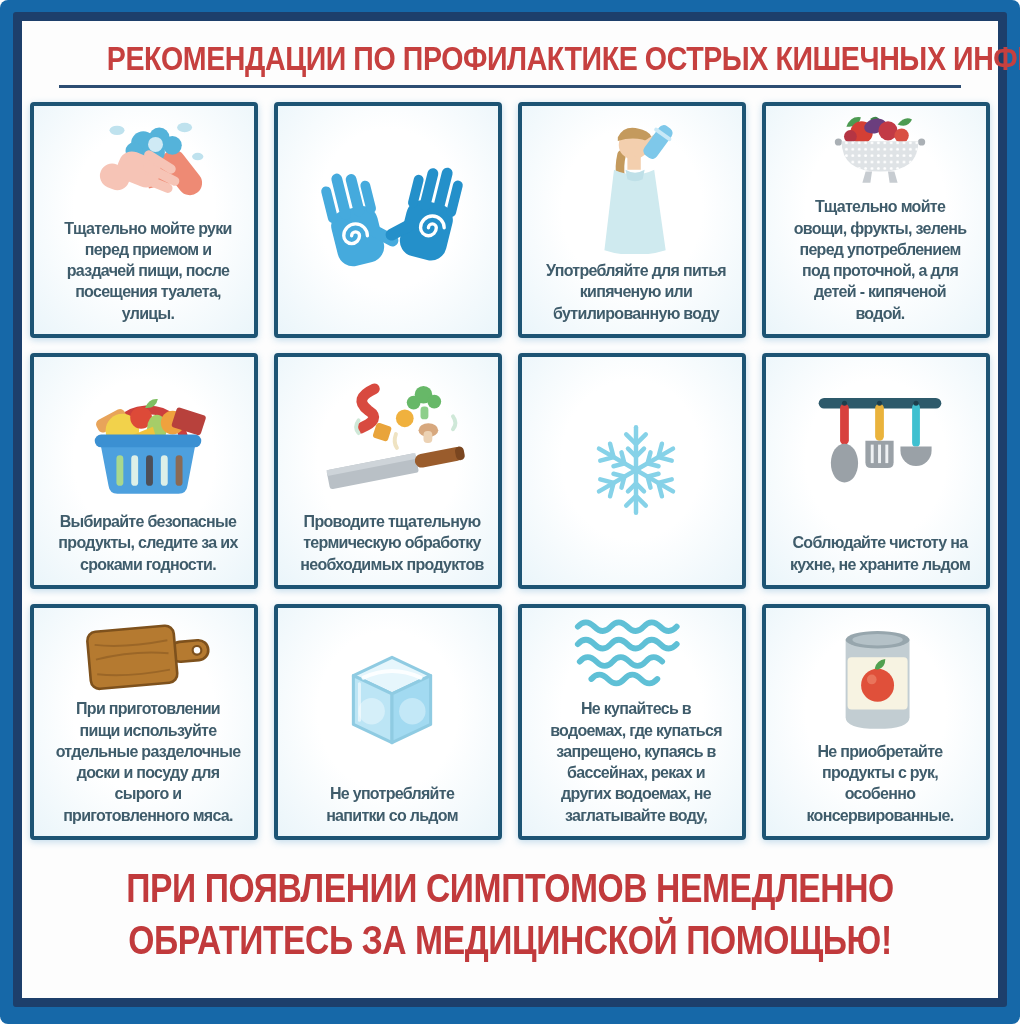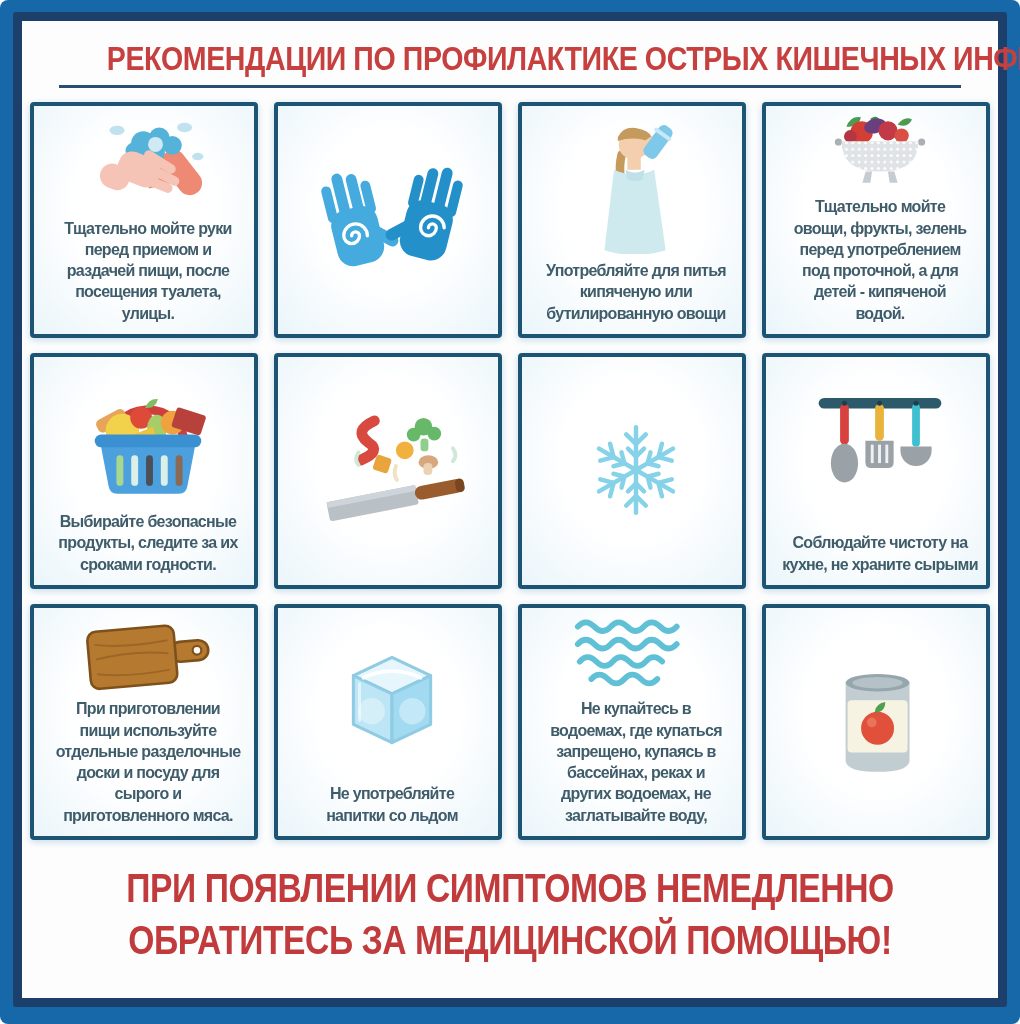--- a/index.html
+++ b/index.html
@@ -90,21 +90,21 @@
             <rect x="56" y="36" width="14" height="16" fill="#f3cfae"></rect>
             <path d="M42 52 q22 10 42 0 l12 84 q-33 10 -64 0 z" fill="#cfeaef"></path>
             <path d="M54 52 q10 6 20 0 l-2 10 q-8 4 -16 0 z" fill="#bfe0e8"></path>
             <rect x="64" y="28" width="44" height="12" rx="6" fill="#f3cfae" transform="rotate(-34 68 38)"></rect>
             <rect x="80" y="4" width="16" height="38" rx="6" fill="#7ec8ea" transform="rotate(36 88 23)"></rect>
             <path d="M86 10 l14 10" stroke="#c9e9f7" stroke-width="4" stroke-linecap="round"></path>
           </svg>
         </div>
         <div class="card-text">Употребляйте для питья
 кипяченую или
-бутилированную овощи</div>
+бутилированную воду</div>
       </div>
 
       <div class="card">
         <div class="icon">
           <svg width="134" height="98" viewBox="0 0 140 103">
             <defs>
               <pattern id="mesh" width="8" height="8" patternUnits="userSpaceOnUse">
                 <circle cx="4" cy="4" r="1.8" fill="#ffffff"></circle>
               </pattern>
             </defs>
@@ -176,20 +176,23 @@
             <path d="M142 38 q5 7 0 13" stroke="#cfe8d8" stroke-width="4" fill="none" stroke-linecap="round"></path>
             <path d="M84 56 q-3 8 1 14" stroke="#efe3c2" stroke-width="4" fill="none" stroke-linecap="round"></path>
             <g transform="rotate(-11 80 90)">
               <rect x="14" y="80" width="92" height="20" rx="3" fill="#b9c0c6"></rect>
               <path d="M14 80 h92 v6 h-92 z" fill="#ced4d9"></path>
               <rect x="104" y="82" width="50" height="14" rx="7" fill="#9a5c2c"></rect>
               <rect x="146" y="82" width="9" height="14" rx="4.5" fill="#7a4620"></rect>
             </g>
           </svg>
         </div>
+        <div class="card-text">Проводите тщательную
+термическую обработку
+необходимых продуктов</div>
       </div>
 
       <div class="card">
         <div class="icon">
           <svg width="98" height="98" viewBox="0 0 110 110">
             <g stroke="#86d2e8" stroke-width="5" stroke-linecap="round" fill="none">
               <g id="arm7">
                 <line x1="55" y1="55" x2="55" y2="7"></line>
                 <path d="M44 15 L55 26 L66 15"></path>
                 <path d="M46 31 L55 40 L64 31"></path>
@@ -218,21 +221,21 @@
                 <line x1="82" y1="58" x2="82" y2="77"></line>
             </g>
             <rect x="108" y="16" width="8" height="44" rx="4" fill="#3fc0d0"></rect>
             <path d="M96 60 h32 v4 a16 16 0 0 1 -32 0 z" fill="#9aa1a7"></path>
             <circle cx="38.5" cy="15.5" r="2.6" fill="#1d3e4c"></circle>
             <circle cx="74.5" cy="15.5" r="2.6" fill="#1d3e4c"></circle>
             <circle cx="112" cy="15.5" r="2.6" fill="#1d3e4c"></circle>
           </svg>
         </div>
         <div class="card-text">Соблюдайте чистоту на
-кухне, не храните сырыми</div>
+кухне, не храните льдом</div>
       </div>
 
       <div class="card">
         <div class="icon">
           <svg width="158" height="92" viewBox="0 0 160 95">
             <g transform="rotate(-5 80 48)">
               <rect x="106" y="33" width="44" height="23" rx="11.5" fill="#b57a30" stroke="#7e511c" stroke-width="3"></rect>
               <circle cx="137" cy="44.5" r="5" fill="#fdfdfd" stroke="#7e511c" stroke-width="2.5"></circle>
               <rect x="12" y="13" width="100" height="66" rx="10" fill="#b57a30" stroke="#7e511c" stroke-width="3"></rect>
               <g stroke="#8a5a22" stroke-width="2.2" opacity="0.6" fill="none">
@@ -293,20 +296,24 @@
           <svg width="92" height="112" viewBox="0 0 95 115">
             <path d="M12 18 v80 q0 12 33 12 q33 0 33 -12 v-80 z" fill="#c2cdd2"></path>
             <ellipse cx="45" cy="18" rx="33" ry="9" fill="#97a6ad"></ellipse>
             <ellipse cx="45" cy="18" rx="26" ry="6" fill="#b4c1c7"></ellipse>
             <rect x="14" y="36" width="62" height="54" rx="4" fill="#f7f3e2"></rect>
             <circle cx="45" cy="65" r="17" fill="#e0503a"></circle>
             <circle cx="39" cy="59" r="5" fill="#ea7a62" opacity="0.85"></circle>
             <path d="M42 48 q2 -9 11 -10 q0 9 -8 11 z" fill="#51a050"></path>
           </svg>
         </div>
+        <div class="card-text">Не приобретайте
+продукты с рук,
+особенно
+консервированные.</div>
       </div>
 
     </div>
 
     <div class="footer">ПРИ ПОЯВЛЕНИИ СИМПТОМОВ НЕМЕДЛЕННО
 ОБРАТИТЕСЬ ЗА МЕДИЦИНСКОЙ ПОМОЩЬЮ!</div>
 
   </div>
 </div>
 

